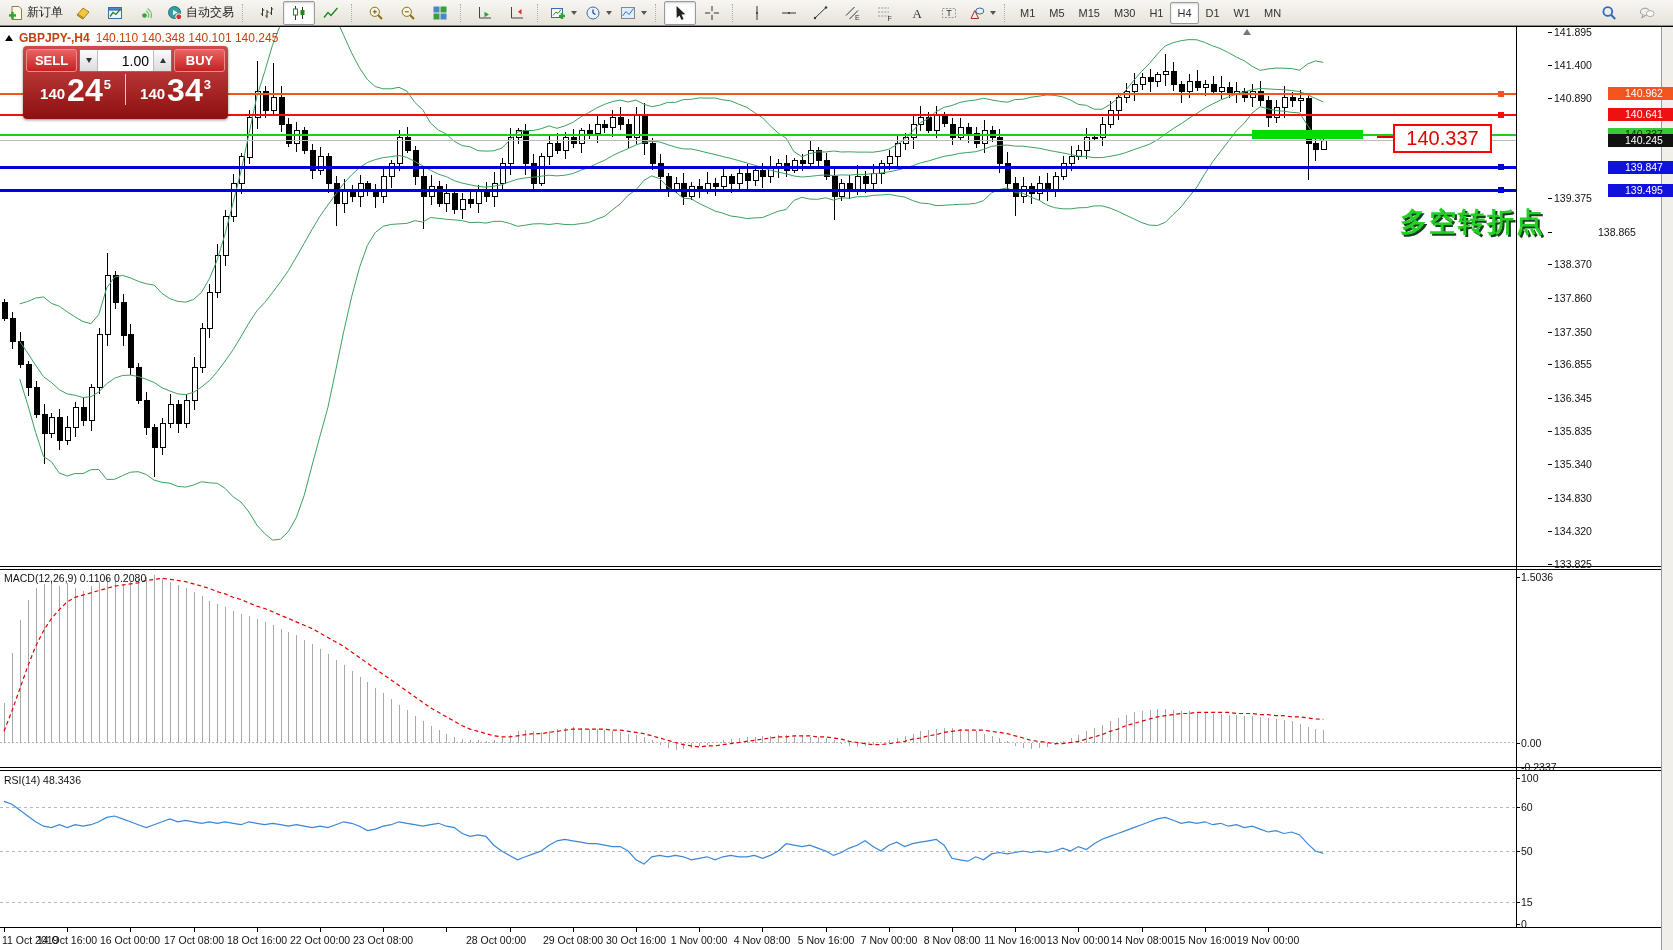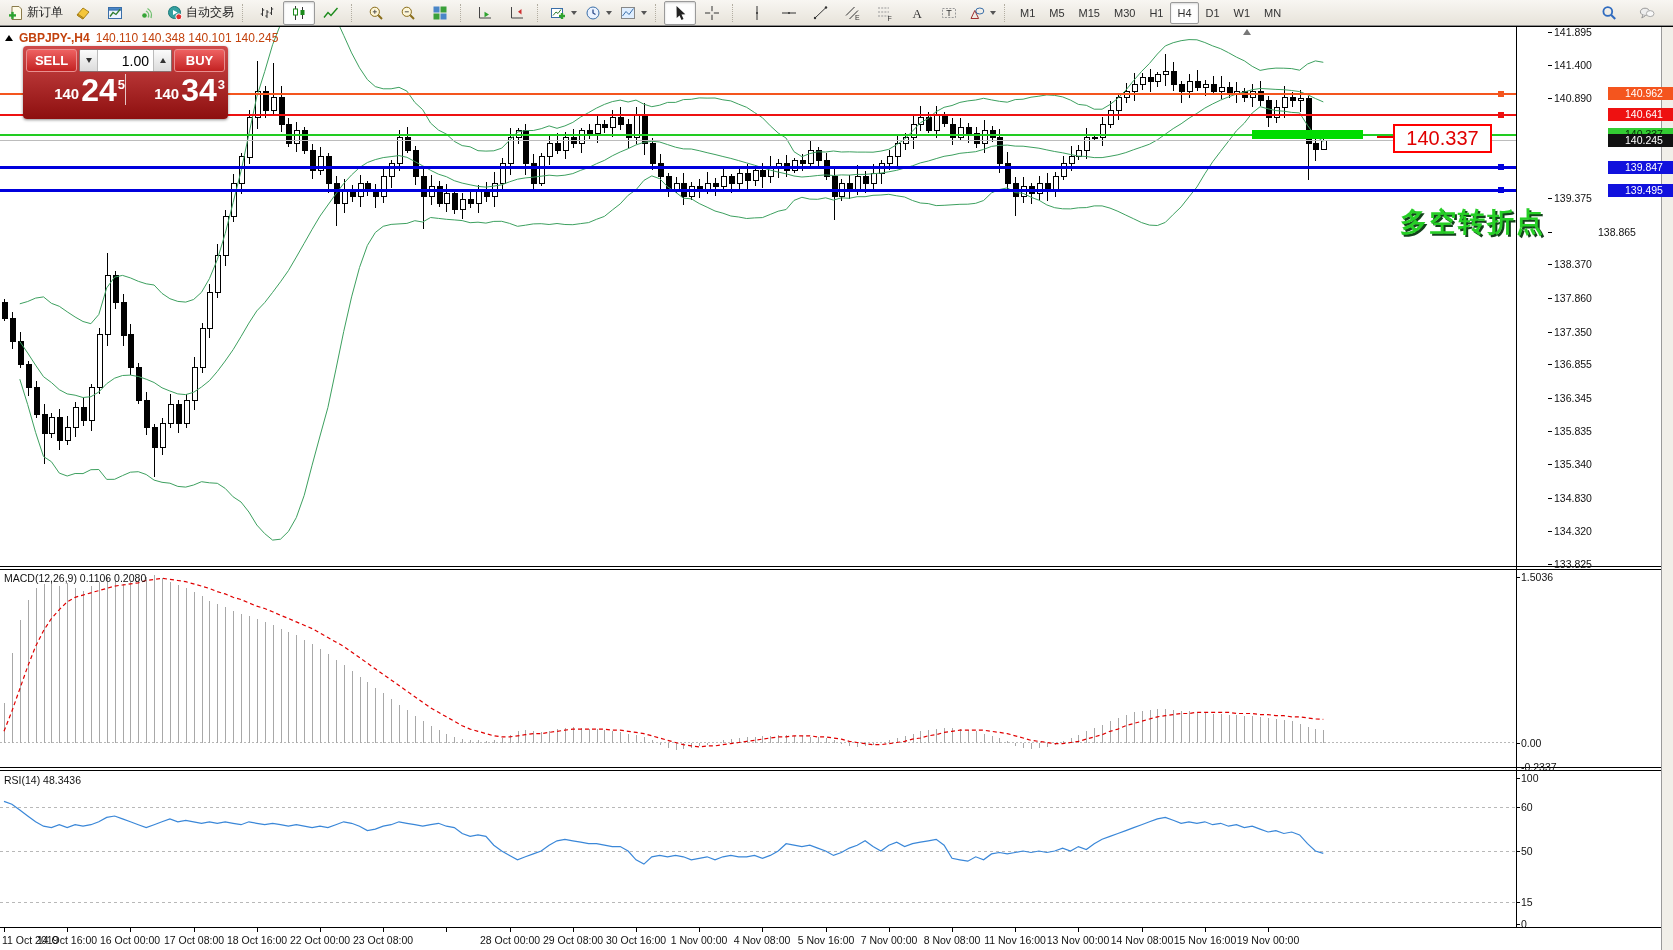--- a/index.html
+++ b/index.html
@@ -56,21 +56,21 @@
   .trow1{display:flex;height:23px;gap:2px;}
   .tbuy,.tsell{flex:0 0 49px;display:flex;align-items:center;justify-content:center;color:#fff;
     font-size:13px;font-weight:700;background:linear-gradient(#ee6161,#c32222);border:1px solid #e89090;border-radius:3px;}
   .spin{flex:1;display:flex;border:1px solid #8a6d6d;background:#fff;border-radius:2px;overflow:hidden;}
   .spin-btn{width:17px;background:linear-gradient(#fbfbfb,#dcdcdc);border-right:1px solid #bbb;display:flex;align-items:center;justify-content:center;}
   .spin-btn:last-child{border-right:none;border-left:1px solid #bbb;}
   .tri-dn{width:0;height:0;border-left:3.5px solid transparent;border-right:3.5px solid transparent;border-top:5px solid #333;}
   .tri-up{width:0;height:0;border-left:3.5px solid transparent;border-right:3.5px solid transparent;border-bottom:5px solid #333;}
   .spin input{flex:1;border:none;outline:none;text-align:right;font-size:14px;padding:8px 4px;font-family:"Liberation Sans",sans-serif;min-width:10px;}
   .trow2{display:flex;margin-top:2px;height:31px;}
-  .price-panel{flex:1;display:flex;align-items:flex-end;justify-content:flex-end;color:#fff;padding-bottom:1px;}
+  .price-panel{flex:1;display:flex;align-items:flex-end;justify-content:center;color:#fff;padding-bottom:1px;}
   .price-panel.sellp{border-right:1px solid rgba(255,255,255,.75);}
   .pp-prefix{font-size:15px;font-weight:700;margin-right:2px;line-height:1;padding-bottom:3px;}
   .pp-big{font-size:32px;font-weight:700;line-height:.85;}
   .pp-sup{font-size:13px;font-weight:700;position:relative;top:-12px;margin-left:1px;}
 
   
   #callout{position:absolute;left:1393px;top:97px;width:95px;height:25px;border:2px solid #ff0000;background:#fff;
     color:#e00000;font-size:20px;display:flex;align-items:center;justify-content:center;z-index:22;}
   #callout-dash{position:absolute;left:1377px;top:109px;width:16px;height:2px;background:#e00000;z-index:22;}
   #turning{position:absolute;left:1400px;top:177px;font-size:27px;font-weight:700;color:#26cf26;
@@ -834,21 +834,21 @@
         <div class="tlabel" style="left: 194px;">17 Oct 08:00</div>
         <div class="ttick" style="left: 257px;"></div>
         <div class="tlabel" style="left: 257px;">18 Oct 16:00</div>
         <div class="ttick" style="left: 320px;"></div>
         <div class="tlabel" style="left: 320px;">22 Oct 00:00</div>
         <div class="ttick" style="left: 383px;"></div>
         <div class="tlabel" style="left: 383px;">23 Oct 08:00</div>
         <div class="ttick" style="left: 446px;"></div>
         <div class="tlabel" style="left: 446px; margin-top: 16px;">24 Oct 16:00</div>
         <div class="ttick" style="left: 510px;"></div>
-        <div class="tlabel" style="left: 510px;">28 Oct 00:00</div>
+        <div class="tlabel" style="left: 496px;">28 Oct 00:00</div>
         <div class="ttick" style="left: 573px;"></div>
         <div class="tlabel" style="left: 573px;">29 Oct 08:00</div>
         <div class="ttick" style="left: 636px;"></div>
         <div class="tlabel" style="left: 636px;">30 Oct 16:00</div>
         <div class="ttick" style="left: 699px;"></div>
         <div class="tlabel" style="left: 699px;">1 Nov 00:00</div>
         <div class="ttick" style="left: 762px;"></div>
         <div class="tlabel" style="left: 762px;">4 Nov 08:00</div>
         <div class="ttick" style="left: 826px;"></div>
         <div class="tlabel" style="left: 826px;">5 Nov 16:00</div>

